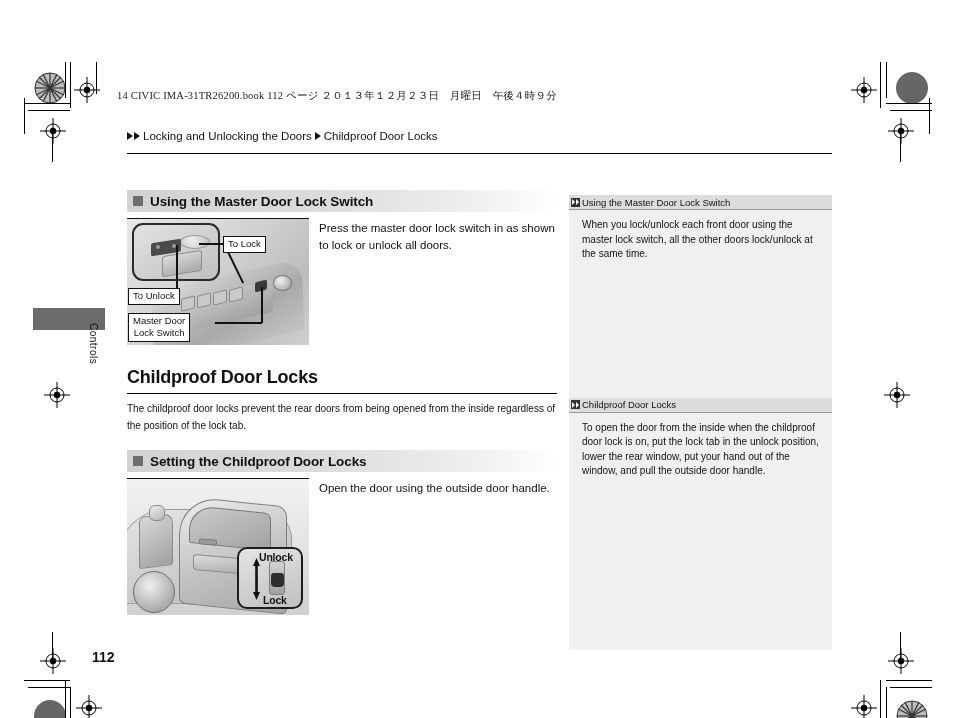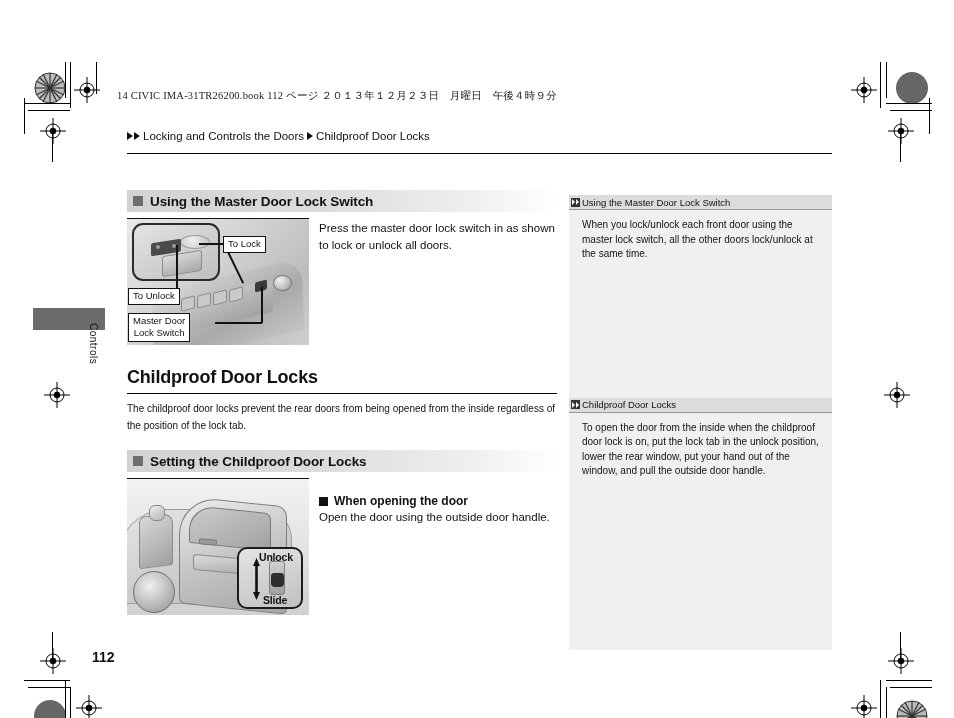--- a/index.html
+++ b/index.html
@@ -584,21 +584,21 @@
   <div class="cropline" style="left:886px; top:640px; width:46px; height:1px;"></div>
   <div class="cropline" style="left:890px; top:647px; width:42px; height:1px;"></div>
   <div class="cropline" style="left:880px; top:640px; width:1px; height:50px;"></div>
   <div class="cropline" style="left:886px; top:647px; width:1px; height:43px;"></div>
 
   <div class="filehead">14 CIVIC IMA-31TR26200.book   112 ページ   ２０１３年１２月２３日　月曜日　午後４時９分</div>
 
   <div class="breadcrumb">
     <span class="bc-arrow"></span>
     <span class="bc-arrow second"></span>
-    <span>Locking and Controls the Doors</span>
+    <span>Locking and Unlocking the Doors</span>
     <span class="bc-arrow mid"></span>
     <span>Childproof Door Locks</span>
   </div>
   <div class="rule-top"></div>
 
   <div class="tab-block"></div>
   <div class="tab-label">Controls</div>
 
   <div class="main">
 
@@ -668,28 +668,24 @@
           <div class="zoom-box">
             <div class="zb-lever"></div>
             <div class="zb-knob"></div>
             <svg class="zb-arrow" viewBox="0 0 7 42">
               <polygon points="3.5,0 7,8 0,8" fill="#111"></polygon>
               <rect x="2.2" y="7" width="2.6" height="28" fill="#111"></rect>
               <polygon points="3.5,42 0,34 7,34" fill="#111"></polygon>
             </svg>
           </div>
           <div class="lbl2" style="left:132px; top:72px;">Unlock</div>
-          <div class="lbl2" style="left:136px; top:115px;">Slide</div>
+          <div class="lbl2" style="left:136px; top:115px;">Lock</div>
         </div>
       </div>
       <div class="body-col">
-        <div class="sub-h">
-          <span class="sub-sq"></span>
-          <span class="sub-t">When opening the door</span>
-        </div>
         <div class="body-text">Open the door using the outside door handle.</div>
       </div>
     </div>
   </div>
 
   <div class="side">
     <div class="side-sec">
       <div class="side-head">
         <span class="side-chev"></span>
         <span class="side-h-t">Using the Master Door Lock Switch</span>

